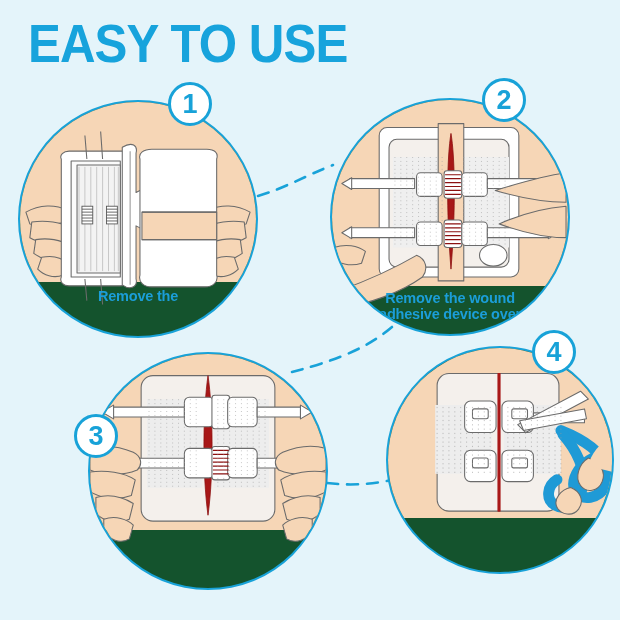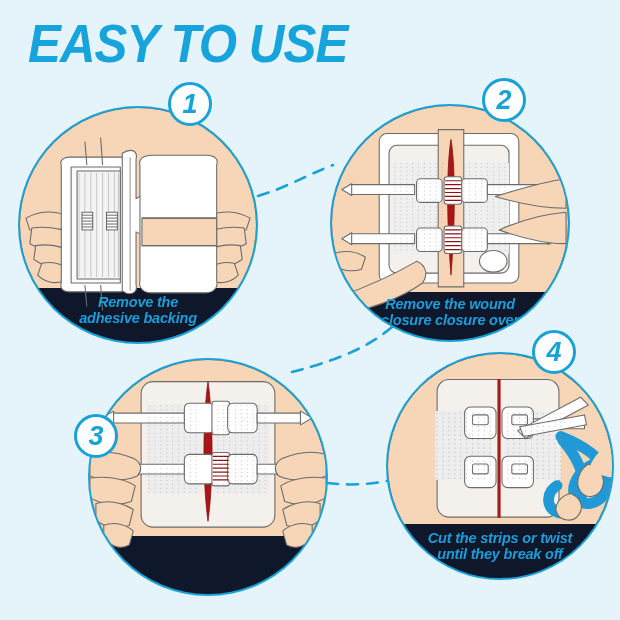--- a/index.html
+++ b/index.html
@@ -4,39 +4,39 @@
 <title>Easy To Use</title>
 <style>
   html,body{margin:0;padding:0;}
   body{
     width:620px;height:620px;
     background:#e4f4fa;
     font-family:"Liberation Sans", sans-serif;
     overflow:hidden;
     position:relative;
   }
-  #stage{position:absolute;left:0;top:0;width:620px;height:620px;font-style:italic;}
+  #stage{position:absolute;left:0;top:0;width:620px;height:620px;}
   .title{
     position:absolute;left:28px;top:16px;
     font-size:53px;line-height:56px;
     font-weight:bold;
     letter-spacing:-1px;
     color:#17a3dc;
     font-family:"Liberation Sans", sans-serif;
     transform:scaleX(0.93);
     transform-origin:left top;
     white-space:nowrap;
   }
   .panel{position:absolute;}
   .circle{
-    position:absolute;left:0;top:6px;
+    position:absolute;left:0;top:0;
     width:100%;height:100%;
     border-radius:50%;
     border:2.5px solid #18a2d8;
-    background:#0f172a;
+    background:#14532d;
     overflow:hidden;
     box-sizing:border-box;
   }
   .skin{
     position:absolute;left:-2px;right:-2px;top:-2px;
     background:#f6d6b6;
   }
   .caption{
     position:absolute;left:6%;right:6%;
     text-align:center;
@@ -119,21 +119,20 @@
 
         <g stroke="#555" stroke-width="0.9" fill="#ffffff">
           <rect x="63" y="106" width="11" height="18"></rect>
           <rect x="88" y="106" width="11" height="18"></rect>
           <path d="M63,109 L74,109 M63,112 L74,112 M63,115 L74,115 M63,118 L74,118 M63,121 L74,121"></path>
           <path d="M88,109 L99,109 M88,112 L99,112 M88,115 L99,115 M88,118 L99,118 M88,121 L99,121"></path>
         </g>
       </svg>
       <div class="caption" style="top:186px;">
         <div>Remove the</div>
-        <div>adhesive backing</div>
       </div>
     </div>
     <div class="badge" style="left:150px;top:-18px;">1</div>
   </div>
 
   <div class="panel" style="left:330px;top:98px;width:240px;height:238px;">
     <div class="circle">
       <div class="skin" style="height:188px;"></div>
       <svg class="artsvg" viewBox="0 0 240 238" preserveAspectRatio="none">
         <g stroke="#6b6b6b" stroke-width="1.1" fill="none" stroke-linejoin="round">
@@ -176,21 +175,21 @@
         <g fill="#9a9a9a">
           
         </g>
         <g stroke="#a0a0a0" stroke-width="0.6" stroke-dasharray="1 3">
           <path d="M64,58 L64,150 M70,58 L70,150 M76,58 L76,150 M82,58 L82,150 M88,58 L88,150 M94,58 L94,150 M100,58 L100,150 M106,58 L106,150 M112,58 L112,150"></path>
           <path d="M134,58 L134,150 M140,58 L140,150 M146,58 L146,150 M152,58 L152,150 M158,58 L158,150 M164,58 L164,150 M170,58 L170,150 M176,58 L176,150"></path>
         </g>
       </svg>
       <div class="caption" style="top:190px;">
         <div>Remove the wound</div>
-        <div>closure closure over</div>
+        <div>adhesive device over</div>
       </div>
     </div>
     <div class="badge" style="left:152px;top:-20px;">2</div>
   </div>
 
   <div class="panel" style="left:88px;top:352px;width:240px;height:238px;">
     <div class="circle">
       <div class="skin" style="height:178px;"></div>
       <svg class="artsvg" viewBox="0 0 240 238" preserveAspectRatio="none">
         <g stroke="#6b6b6b" stroke-width="1.1" fill="none" stroke-linejoin="round">
@@ -268,21 +267,17 @@
 
           <path d="M204,112 C216,116 222,126 218,136 C214,146 202,148 196,140 C190,132 194,118 204,112 Z" fill="#f6d6b6" stroke="#6b6b6b"></path>
           <path d="M186,142 C196,146 200,156 194,164 C188,172 176,170 172,162 C168,154 176,144 186,142 Z" fill="#f6d6b6" stroke="#6b6b6b"></path>
           <path d="M228,90 C216,96 206,108 204,120 L228,126 Z" fill="#f6d6b6" stroke="none"></path>
         </g>
         <g stroke="#9a9a9a" stroke-width="0.6" stroke-dasharray="1.2 3.2">
           <path d="M50,60 L50,128 M56,60 L56,128 M62,60 L62,128 M68,60 L68,128 M74,60 L74,128 M80,60 L80,128 M86,60 L86,128 M92,60 L92,128 M98,60 L98,128 M104,60 L104,128"></path>
           <path d="M122,60 L122,128 M128,60 L128,128 M134,60 L134,128 M140,60 L140,128 M146,60 L146,128 M152,60 L152,128 M158,60 L158,128 M164,60 L164,128 M170,60 L170,128 M176,60 L176,128"></path>
         </g>
       </svg>
-      <div class="caption" style="top:176px;">
-        <div>Cut the strips or twist</div>
-        <div>until they break off</div>
-      </div>
     </div>
     <div class="badge" style="left:146px;top:-16px;">4</div>
   </div>
 
 </div>
 
 </body></html>

